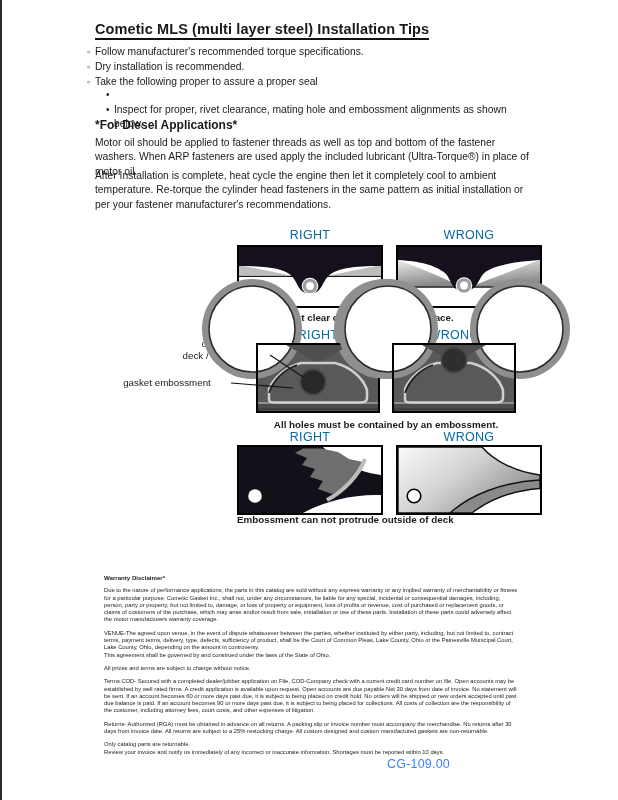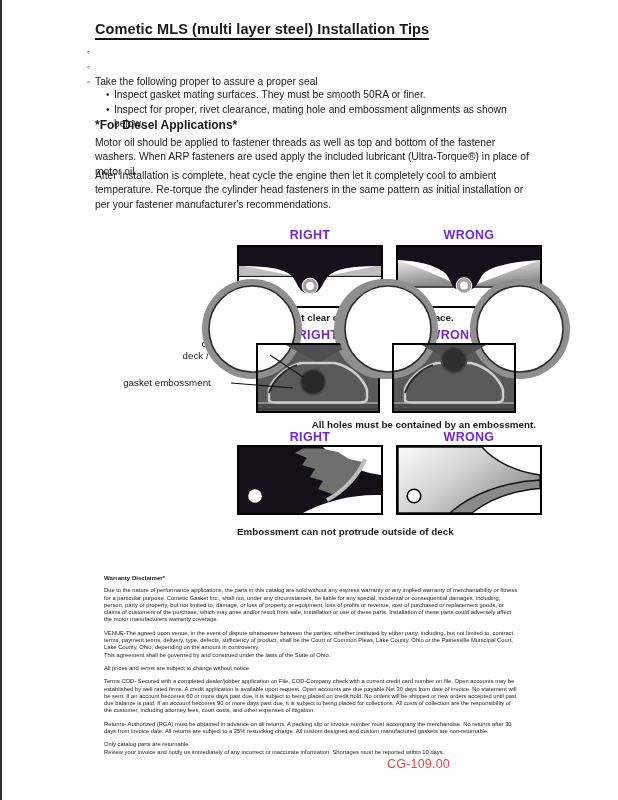--- a/index.html
+++ b/index.html
@@ -14,62 +14,63 @@
   .bullets .row{display:flex;}
   .bullets .m{width:8px;flex:0 0 8px;font-size:9px;}
   .subbullets{left:106px;top:88px;width:430px;font-size:10.3px;line-height:14.6px;}
   .subbullets .m{width:8px;flex:0 0 8px;font-size:10px;}
   .subbullets .row{display:flex;}
 
   .h-diesel{left:95px;top:118px;font-size:12px;font-weight:bold;}
   .para{left:95px;width:436px;font-size:10.3px;line-height:14.4px;}
   .p1{top:136px;} .p2{top:169px;} .pnote{top:208px;}
 
-  .rw{width:146px;text-align:center;font-size:12.5px;font-weight:700;letter-spacing:.3px;color:#6d28d9;}
+  .rw{width:146px;text-align:center;font-size:12.5px;font-weight:400;letter-spacing:.3px;color:#0369a1;}
   .rw.narrow{width:124px;}
   .panel{display:block;}
 
   .cap{font-size:9.8px;font-weight:600;color:#1b1b1b;line-height:12px;}
   .cap-center{text-align:center;}
 
   .lbl{font-size:9.8px;color:#1b1b1b;line-height:12.4px;text-align:right;}
 
   .fineprint{left:104px;top:574px;width:414px;font-size:5.8px;line-height:7.3px;color:#222;}
   .fineprint .fp-h{font-weight:bold;font-size:6.1px;margin:0 0 6px 0;}
   .fineprint p{margin:0 0 6px 0;}
   .fineprint p.tight{margin-top:-6px;}
 
-  .footer{left:387px;top:757px;font-size:12.5px;color:#ef4444;letter-spacing:.2px;}
+  .footer{left:387px;top:757px;font-size:12.5px;color:#3b82f6;letter-spacing:.2px;}
   svg{overflow:visible;}
   .leaders{left:0;top:0;width:618px;height:800px;pointer-events:none;}
 </style>
 </head>
 <body>
 
 <div class="page">
   <div class="edge-line"></div>
 
   <div class="abs title">Cometic MLS (multi layer steel) Installation Tips</div>
 
   <div class="abs bullets">
     <div class="row">
       <span class="m">◦</span>
+      <span>Follow manufacturer's recommended torque specifications.</span>
     </div>
     <div class="row">
       <span class="m">◦</span>
+      <span>Dry installation is recommended.</span>
     </div>
     <div class="row">
       <span class="m">◦</span>
       <span>Take the following proper to assure a proper seal</span>
     </div>
   </div>
   <div class="abs subbullets">
     <div class="row">
       <span class="m">•</span>
-      <span>Inspect gasket mating surfaces.  They must be smooth 50RA or finer.</span>
     </div>
     <div class="row">
       <span class="m">•</span>
       <span>Inspect for proper, rivet clearance, mating hole and embossment alignments as shown below.</span>
     </div>
   </div>
 
   <div class="abs h-diesel">*For Diesel Applications*</div>
   <div class="abs para p2">After Installation is complete, heat cycle the engine then let it completely cool to ambient temperature. Re-torque the cylinder head fasteners in the same pattern as initial installation or per your fastener manufacturer's recommendations.</div>
   <div class="abs para p1">Motor oil should be applied to fastener threads as well as top and bottom of the fastener washers. When ARP fasteners are used apply the included lubricant (Ultra-Torque®) in place of motor oil.</div>
@@ -143,21 +144,21 @@
     <path d="M30,2 H94 C80,10 68,16 62,21 C56,16 44,10 30,2 Z" fill="#4f4f4f"></path>
     <rect x="2" y="60" width="120" height="8" fill="#4c4c4c"></rect>
     <path d="M2,60 H122" stroke="#a5a5a5" stroke-width="1.5"></path>
     <path d="M2,66 H122" stroke="#333333" stroke-width="1"></path>
     <path d="M13,57 V46 C17,35 30,24 45,20 L79,20 C95,24 107,35 111,47 V55 C111,58 108,59.5 104,59.5 L20,59.5 C15.5,59.5 13,58.8 13,57 Z" fill="none" stroke="#cfcfcf" stroke-width="2.5"></path>
     <path d="M13,50 C17,38 27,27 41,22" fill="none" stroke="#1f1f1f" stroke-width="1.8"></path>
     <circle cx="62" cy="17" r="12.5" fill="#2e2e2e" stroke="#454545" stroke-width="1.8"></circle>
     <rect x="1" y="1" width="122" height="68" fill="none" stroke="#000" stroke-width="2"></rect>
   </svg>
 
-  <div class="abs cap cap-center" style="left:236px;top:419px;width:300px;text-align:right;">All holes must be contained by an embossment.</div>
+  <div class="abs cap cap-center" style="left:236px;top:419px;width:300px;">All holes must be contained by an embossment.</div>
 
   <div class="abs rw" style="left:237px;top:430px;">RIGHT</div>
   <div class="abs rw" style="left:396px;top:430px;">WRONG</div>
 
   <svg class="abs panel" style="left:237px;top:445px;" width="146" height="70" viewBox="0 0 146 70">
     <rect x="1" y="1" width="144" height="68" fill="#14101a" stroke="#000" stroke-width="2"></rect>
     <path d="M86,2 C98,16 120,27 144,30 V2 Z" fill="#ffffff"></path>
     <path d="M144,50 C112,49 84,58 66,68 H144 Z" fill="#ffffff"></path>
     <path d="M58,8 L70,13 65,20 78,24 73,32 86,36 81,44 95,49 L104,45 C113,38 121,28 126,17 L112,14 101,7 84,3.5 66,3.5 Z" fill="#6f6f6f"></path>
     <path d="M128,14 C122,30 107,46 90,55" fill="none" stroke="#bdbdbd" stroke-width="4"></path>
@@ -173,21 +174,21 @@
           <stop offset="1" stop-color="#8e8e8e"></stop>
       </linearGradient>
     </defs>
     <rect x="1" y="1" width="144" height="68" fill="#ffffff" stroke="#000" stroke-width="2"></rect>
     <path d="M2,2 H86 C98,16 120,27 144,30 V43 C110,43 80,54 60,68 H2 Z" fill="url(#gw3)" stroke="#101010" stroke-width="1.4"></path>
     <path d="M144,35 C106,37 74,50 54,68 L76,68 C94,54 118,45.5 144,43.5 Z" fill="#8a8a8a" stroke="#101010" stroke-width="1.4"></path>
     <circle cx="18" cy="51" r="6.8" fill="#ffffff" stroke="#000" stroke-width="1.6"></circle>
     <rect x="1" y="1" width="144" height="68" fill="none" stroke="#000" stroke-width="2"></rect>
   </svg>
 
-  <div class="abs cap" style="left:237px;top:526px;width:260px;">
+  <div class="abs cap" style="left:237px;top:514px;width:260px;">
     <div>Embossment can not protrude outside of deck</div>
   </div>
 
   <svg class="abs leaders">
     <line x1="270" y1="355" x2="303" y2="377" stroke="#111" stroke-width="1.2"></line>
     <line x1="231" y1="383" x2="293" y2="388" stroke="#111" stroke-width="1.2"></line>
   </svg>
 
   <div class="abs fineprint">
     <p class="fp-h">Warranty Disclaimer*</p>

